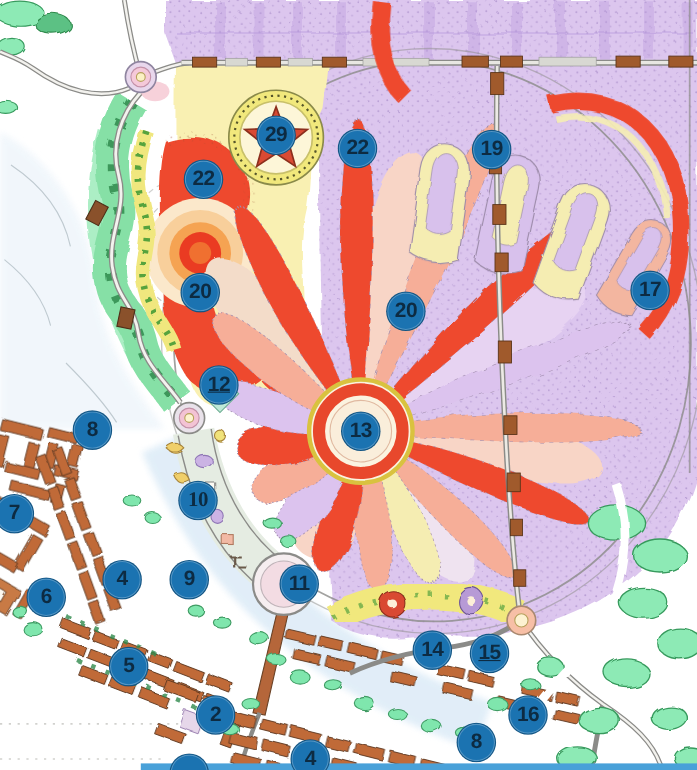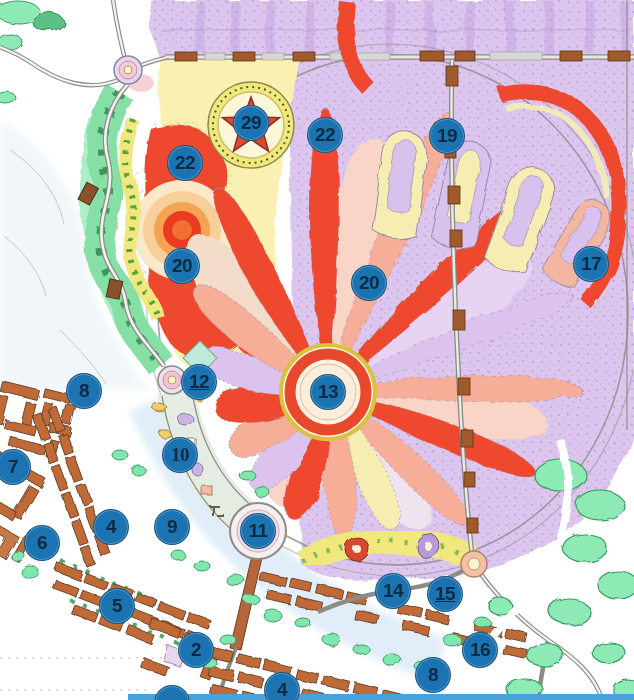--- a/index.html
+++ b/index.html
@@ -402,27 +402,27 @@
 </svg>
 
 <div style="position:absolute;left:0;top:0;width:100%;height:100%;">
       <div class="marker" style="left: 251px; top: 123px;">29</div>
       <div class="marker" style="left: 185px; top: 163px;">22</div>
       <div class="marker" style="left: 325px; top: 135px;">22</div>
       <div class="marker" style="left: 447px; top: 136px;">19</div>
       <div class="marker" style="left: 591px; top: 264px;">17</div>
       <div class="marker" style="left: 369px; top: 283px;">20</div>
       <div class="marker" style="left: 182px; top: 230px; margin-top: 36px;">20</div>
-      <div class="marker" style="left: 199px; top: 382px; text-decoration: underline;">12</div>
+      <div class="marker" style="left: 199px; top: 350px; text-decoration: underline;">12</div>
       <div class="marker" style="left: 328px; top: 392px;">13</div>
       <div class="marker" style="left: 84px; top: 391px;">8</div>
       <div class="marker" style="left: 13px; top: 467px;">7</div>
       <div class="marker" style="left: 180px; top: 455px; font-family: Liberation Serif, serif;">10</div>
       <div class="marker" style="left: 172px; top: 527px;">9</div>
-      <div class="marker" style="left: 258px; top: 531px;">11</div>
+      <div class="marker" style="left: 272px; top: 531px;">11</div>
       <div class="marker" style="left: 111px; top: 527px;">4</div>
       <div class="marker" style="left: 42px; top: 543px;">6</div>
       <div class="marker" style="left: 117px; top: 606px;">5</div>
       <div class="marker" style="left: 196px; top: 650px;">2</div>
       <div class="marker" style="left: 282px; top: 690px;">4</div>
       <div class="marker" style="left: 393px; top: 591px;">14</div>
       <div class="marker" style="left: 445px; top: 594px; text-decoration: underline;">15</div>
       <div class="marker" style="left: 480px; top: 650px;">16</div>
       <div class="marker" style="left: 433px; top: 675px;">8</div>
       <div class="marker" style="left: 172px; top: 703px;"></div>

